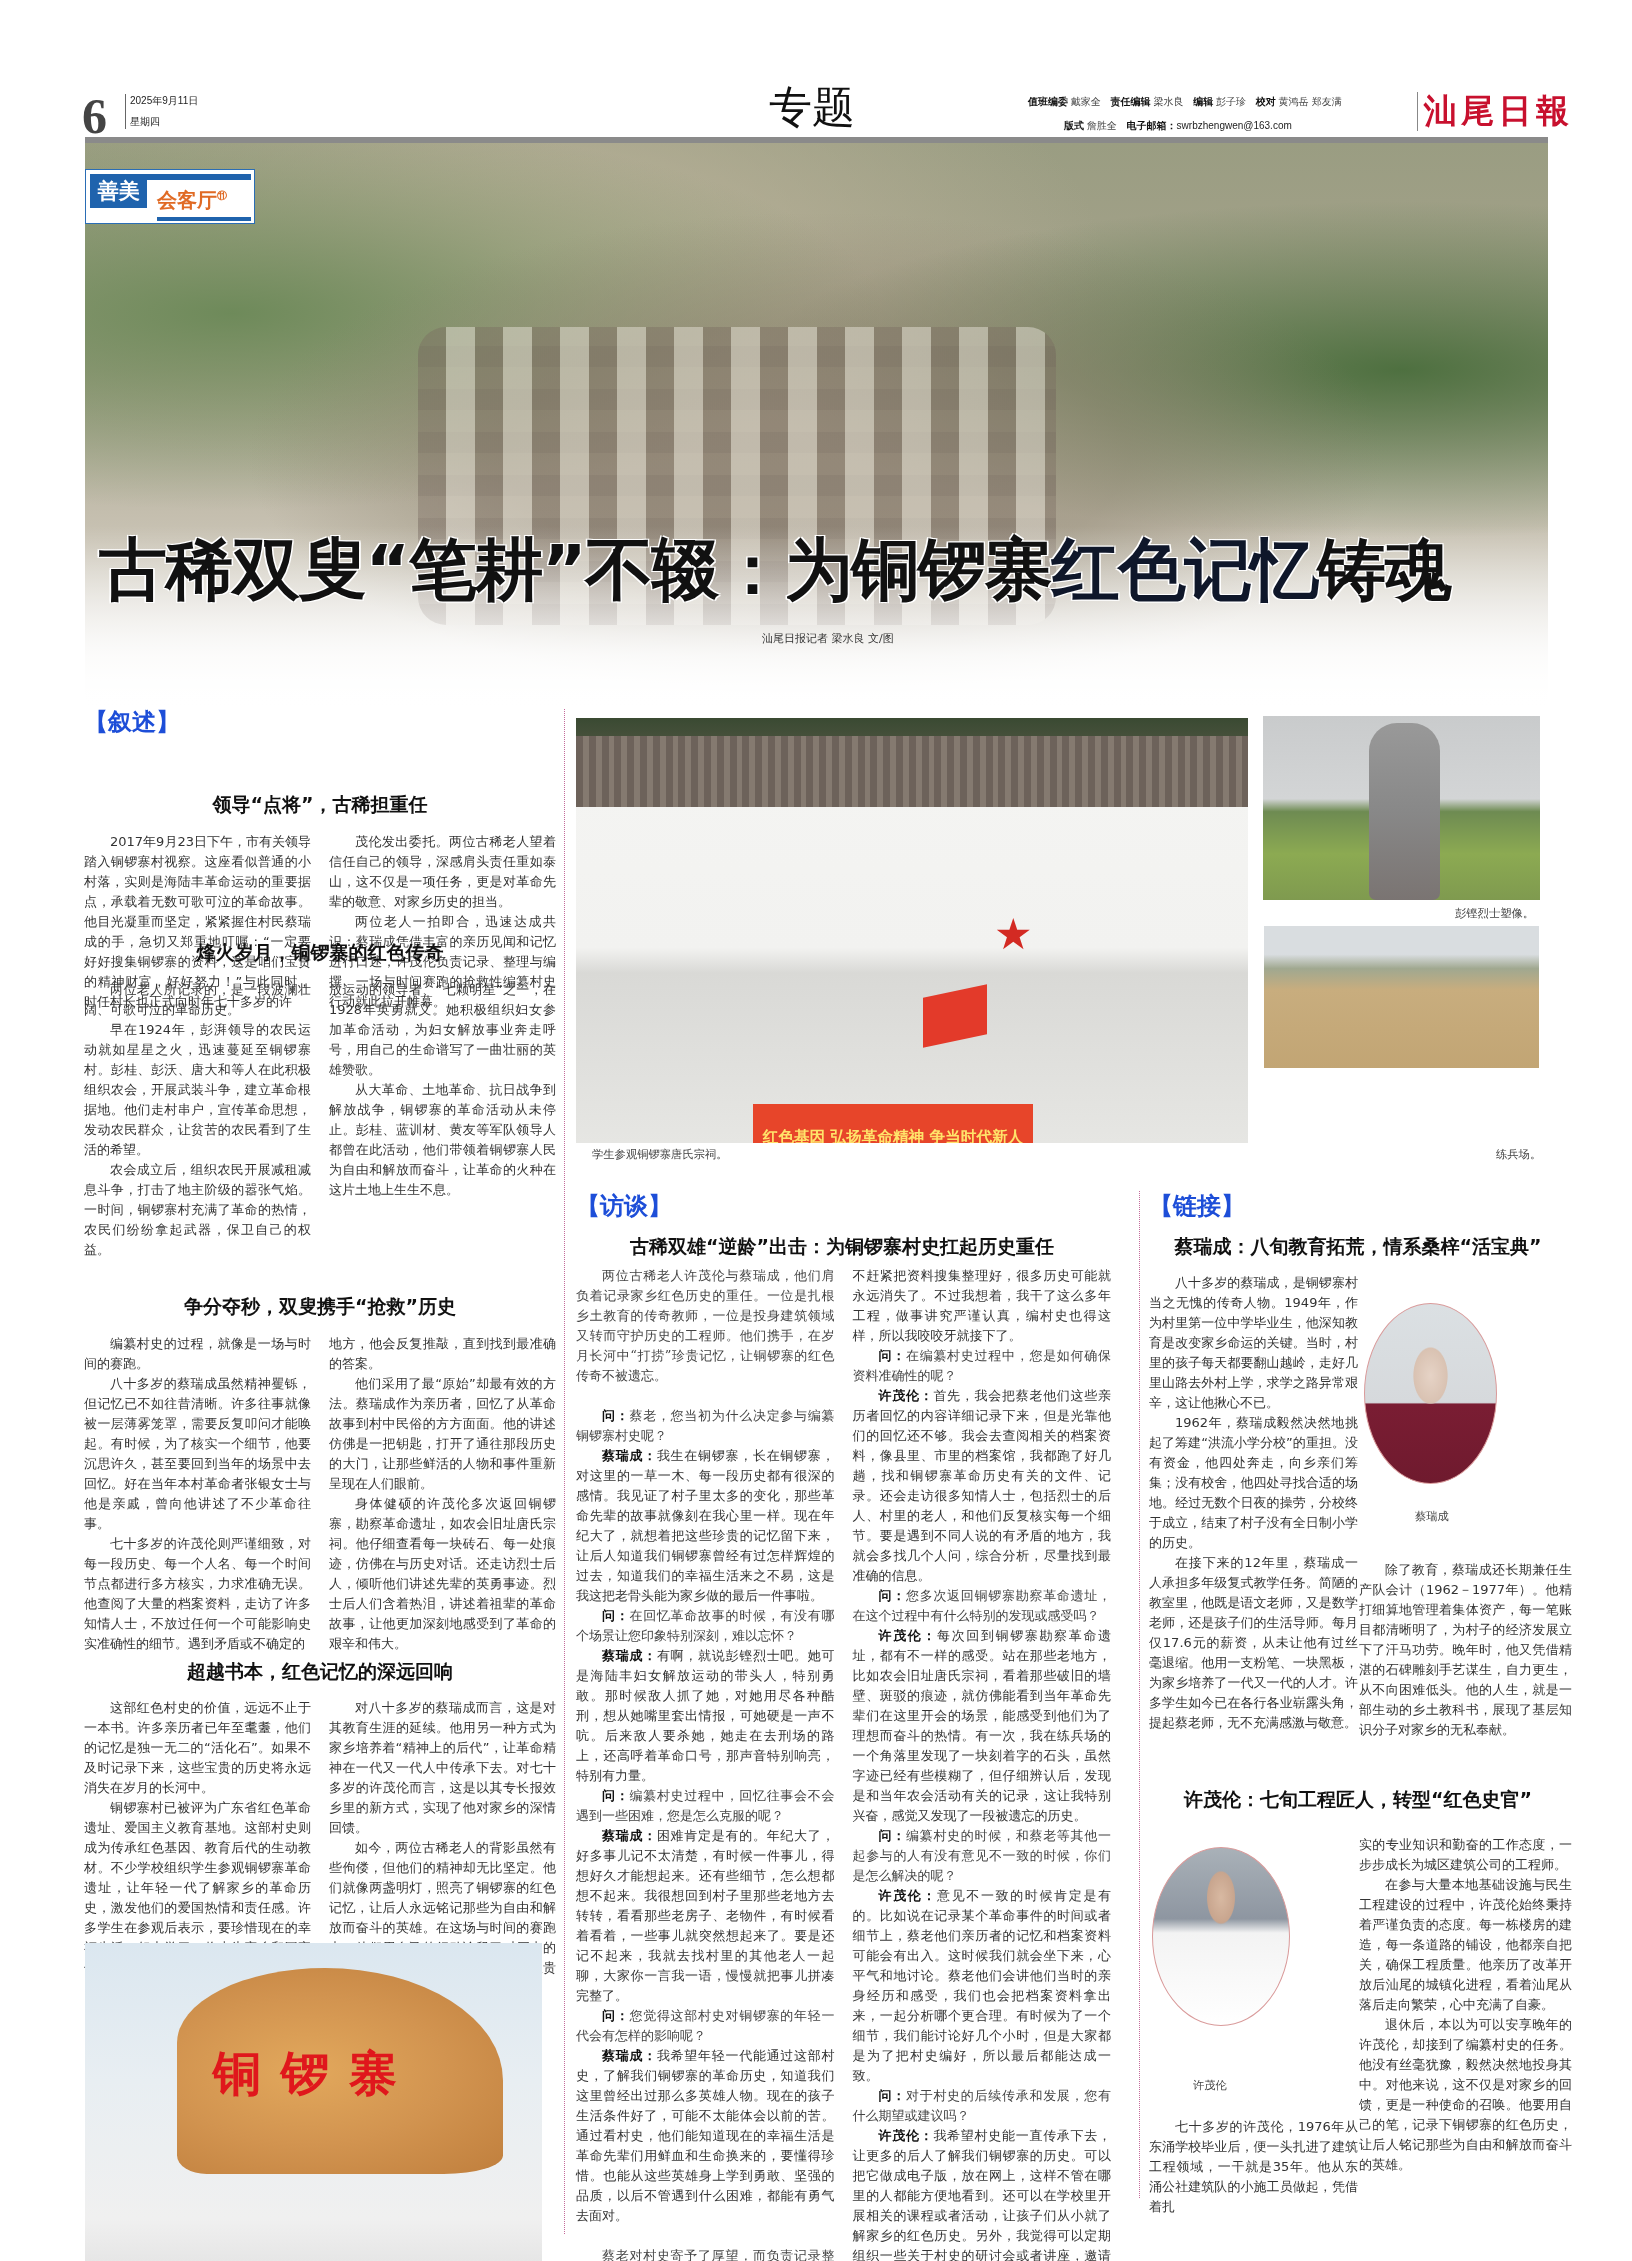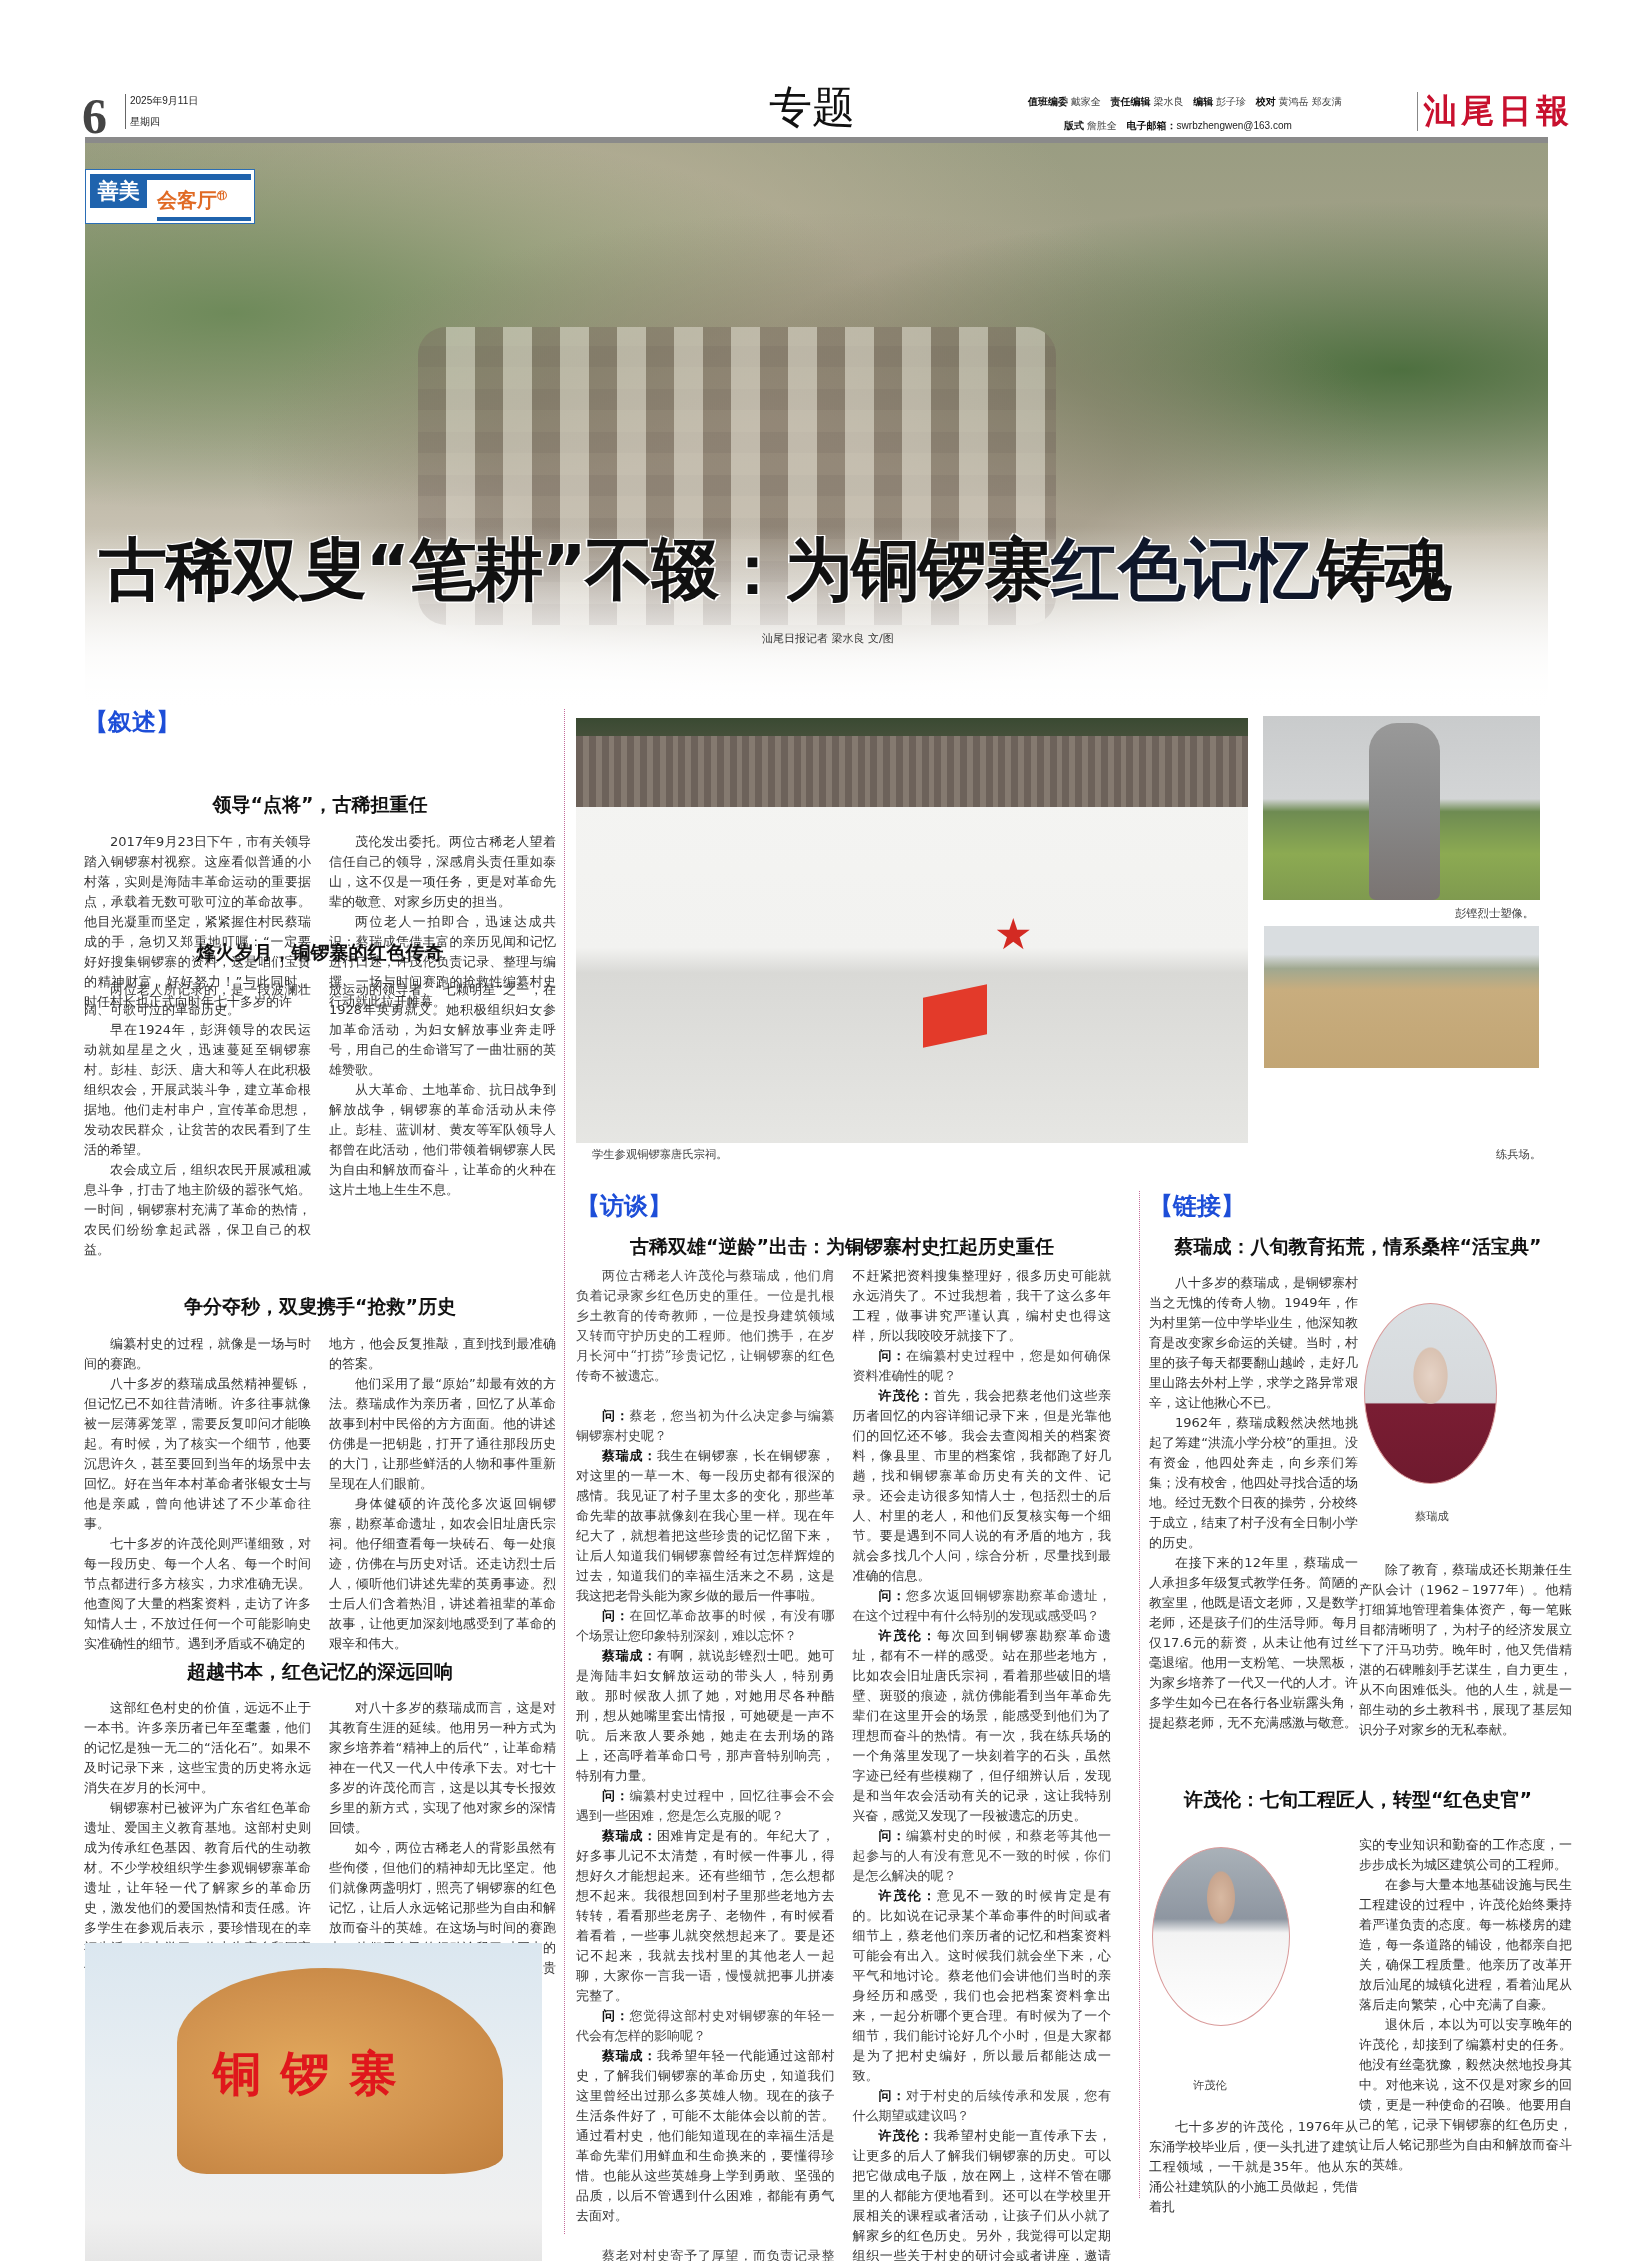--- a/index.html
+++ b/index.html
@@ -173,20 +173,21 @@
   <div class="rock"></div>
   <div class="rock-text">铜锣寨</div>
 </div>
 
 <div class="abs dotted-v" style="left:564px; top:709px; height:1525px;"></div>
 
 <div class="abs photo photo-students" style="left:576px; top:718px; width:672px; height:425px; position:absolute;">
   <div class="roof"></div>
   <div class="star">★</div>
   <div class="flag"></div>
+  <div class="banner-red">红色基因  弘扬革命精神  争当时代新人</div>
 </div>
 <div class="abs caption" style="left:592px; top:1147px;">学生参观铜锣寨唐氏宗祠。</div>
 
 <div class="abs photo photo-statue" style="left:1263px; top:716px; width:277px; height:184px; position:absolute;">
   <div class="statue"></div>
 </div>
 <div class="abs caption" style="left:1455px; top:906px;">彭铿烈士塑像。</div>
 
 <div class="abs photo photo-drill" style="left:1264px; top:926px; width:275px; height:142px;"></div>
 <div class="abs caption" style="left:1496px; top:1147px;">练兵场。</div>

